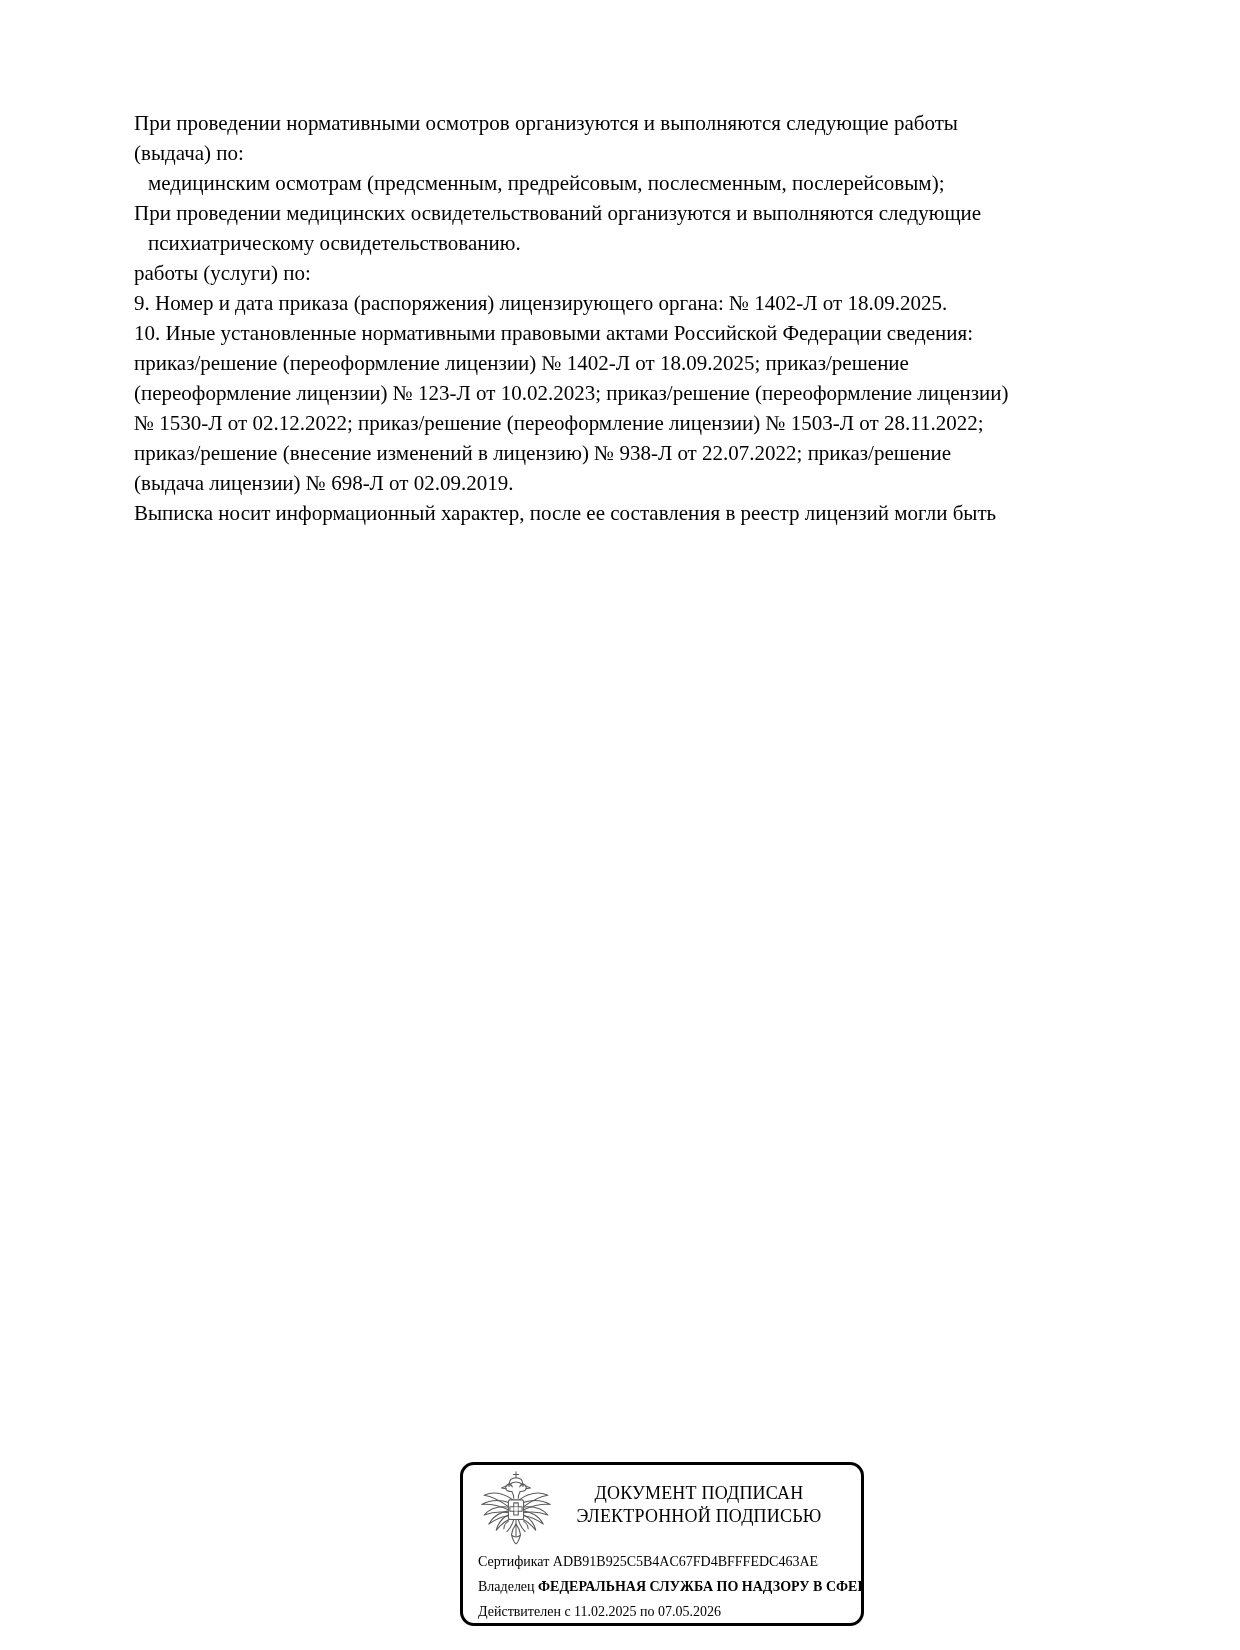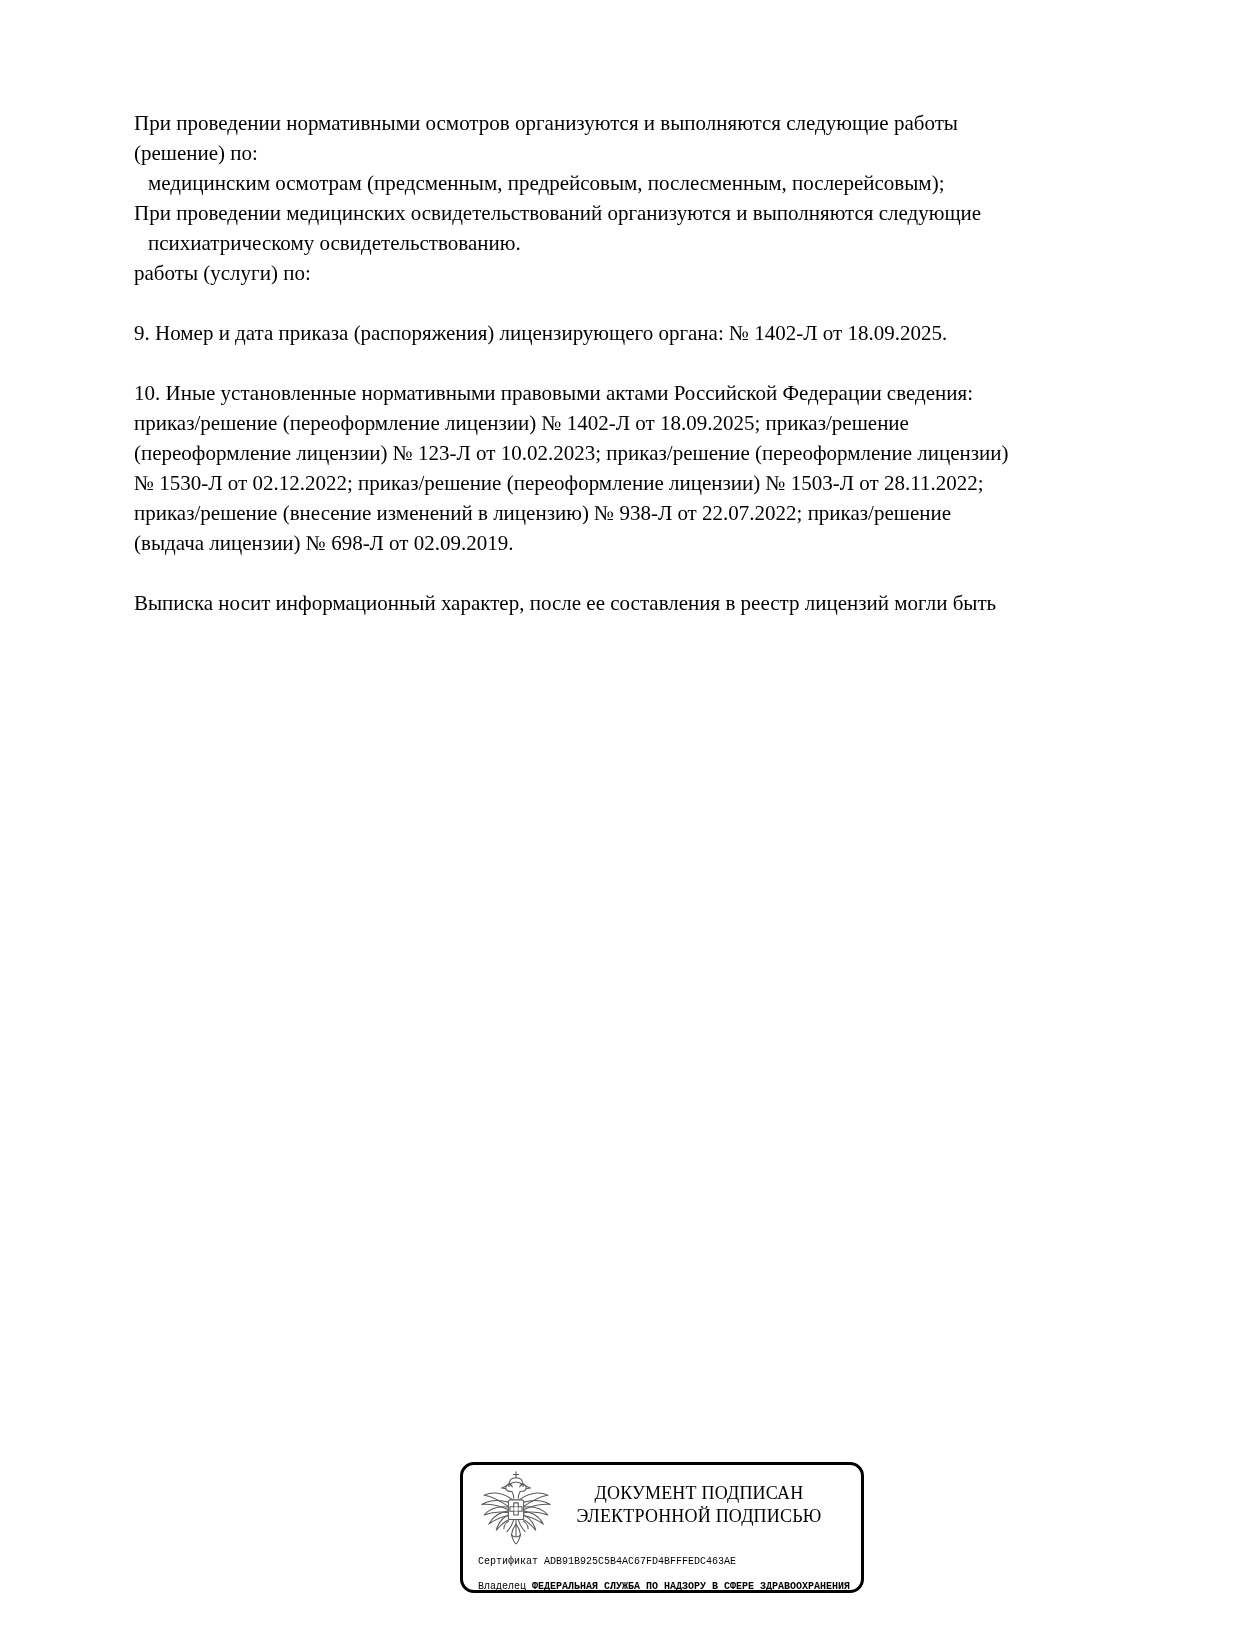--- a/index.html
+++ b/index.html
@@ -8,46 +8,46 @@
     background:#ffffff;color:#000000;
     font-family:"Liberation Serif","DejaVu Serif",serif;
     overflow:hidden;
   }
   .doc{
     position:absolute;left:134px;top:108px;
     font-size:21px;line-height:30px;
   }
   .line{white-space:nowrap;}
   .indent{padding-left:14px;}
-  .block{margin-top:30px;}
+  .block{}
 
   .stamp{
-    position:absolute;left:460px;top:1462px;width:404px;height:131px;
+    position:absolute;left:460px;top:1462px;width:404px;height:164px;
     border:3px solid #000;border-radius:14px;box-sizing:border-box;
     background:#fff;overflow:hidden;
   }
   .emblem{position:absolute;left:14px;top:6px;width:78px;height:82px;}
   .stamp-title{
     position:absolute;left:84px;right:10px;top:17px;text-align:center;
     font-size:18px;line-height:23px;letter-spacing:0.2px;
   }
   .stamp-info{
     position:absolute;left:15px;top:84px;right:0;
-    font-size:10px;line-height:25px;white-space:nowrap;font-family:Liberation Mono, monospace;
+    font-size:14px;line-height:25px;white-space:nowrap;
   }
   .owner-value{font-weight:bold;}
 </style>
 </head>
 <body>
 
 <div class="doc">
 
   <div>
     <div class="line">При проведении нормативными осмотров организуются и выполняются следующие работы</div>
-    <div class="line">(решение) по:</div>
+    <div class="line">(выдача) по:</div>
     <div class="line indent">медицинским осмотрам (предсменным, предрейсовым, послесменным, послерейсовым);</div>
     <div class="line">При проведении медицинских освидетельствований организуются и выполняются следующие</div>
     <div class="line indent">психиатрическому освидетельствованию.</div>
     <div class="line">работы (услуги) по:</div>
   </div>
 
   <div class="block">
     <div class="line">9. Номер и дата приказа (распоряжения) лицензирующего органа: № 1402-Л от 18.09.2025.</div>
   </div>
 

